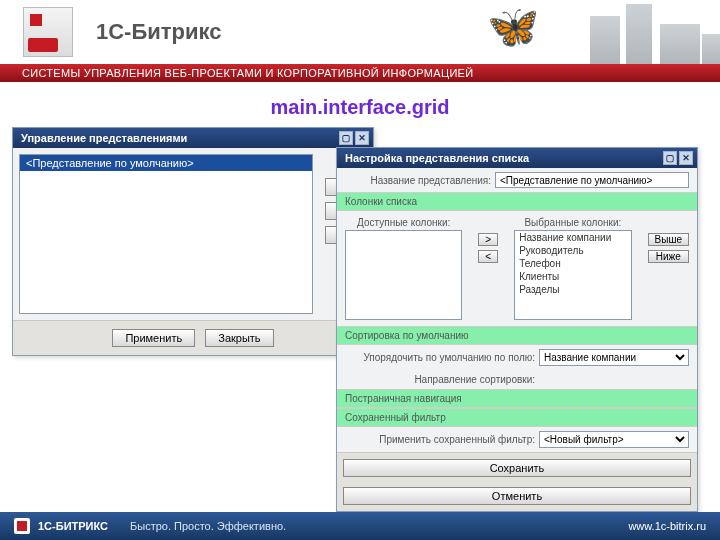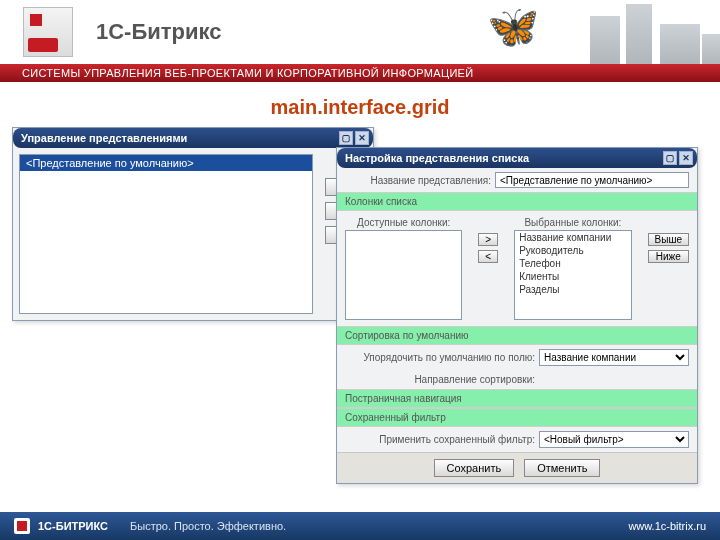--- a/index.html
+++ b/index.html
@@ -16,26 +16,26 @@
   .butterfly { position: absolute; right: 180px; top: 6px; font-size: 42px; line-height: 1; }
   .skyline { position: absolute; right: 0; top: 0; width: 140px; height: 64px; overflow: hidden; }
   .skyline div { position: absolute; bottom: 0; background: linear-gradient(#ccd2d6,#b0b6ba); }
   .sk1 { width: 30px; height: 48px; right: 100px; }
   .sk2 { width: 26px; height: 60px; right: 68px; }
   .sk3 { width: 40px; height: 40px; right: 20px; }
   .sk4 { width: 18px; height: 30px; right: 0; }
   .header-strip { height: 18px; background: linear-gradient(#c9262c,#8a1015); color: #fff; font-size: 11px; letter-spacing: .3px; display: flex; align-items: center; padding: 0 22px; }
 
   
-  .page-title { text-align: center; color: #c2410c; font-size: 20px; font-weight: bold; padding: 14px 0 8px; }
+  .page-title { text-align: center; color: #6d28d9; font-size: 20px; font-weight: bold; padding: 14px 0 8px; }
 
   
   .canvas { position: relative; width: 100%; height: 380px; }
   .dialog { position: absolute; border: 1px solid #889db5; background: #f1f2f3; box-shadow: 2px 2px 4px rgba(0,0,0,.15); }
-  .dialog-title { height: 20px; background: linear-gradient(#2d4f8b,#1b3562); color: #fff; font-weight: bold; font-size: 11px; display: flex; align-items: center; justify-content: space-between; padding: 0 4px 0 8px; border-radius: 8px; }
+  .dialog-title { height: 20px; background: linear-gradient(#2d4f8b,#1b3562); color: #fff; font-weight: bold; font-size: 11px; display: flex; align-items: center; justify-content: space-between; padding: 0 4px 0 8px; }
   .title-btns { display: flex; gap: 2px; }
   .title-btn { width: 14px; height: 14px; border: 1px solid #9fb2cf; background: #ccd8ea; font-size: 9px; line-height: 12px; text-align: center; color: #1b3562; cursor: pointer; }
   .dialog-body { padding: 6px; }
 
   .btn { border: 1px solid #888; background: linear-gradient(#fefefe,#d9d9d9); padding: 2px 12px; font-size: 11px; cursor: pointer; }
   .btn.small { padding: 0 6px; font-size: 10px; }
 
   
   #dlg1 { left: 12px; top: 0; width: 362px; }
   #dlg1 .list-frame { width: 294px; height: 160px; background: #fff; border: 1px solid #8a9aad; overflow: auto; }
@@ -52,21 +52,21 @@
   .select-input { border: 1px solid #8a9aad; background: #fff; font-size: 10px; height: 17px; }
   .group-label { background: #86efac; font-size: 10px; color: #555; padding: 3px 8px; border-top: 1px solid #cfcec8; border-bottom: 1px solid #cfcec8; }
 
   .columns-area { display: flex; padding: 6px 8px; gap: 16px; align-items: flex-start; }
   .col-block { flex: 1; }
   .col-caption { font-size: 10px; text-align: center; color: #555; margin-bottom: 2px; }
   .col-list { height: 90px; border: 1px solid #8a9aad; background: #fff; overflow: auto; font-size: 10px; }
   .col-list div { padding: 1px 4px; }
   .mid-btns { display: flex; flex-direction: column; gap: 4px; margin-top: 16px; }
   .order-btns { display: flex; flex-direction: column; gap: 4px; margin-top: 16px; }
-  #dlg2 .footer { background: #e3e2dd; padding: 6px; display: flex; justify-content: center; gap: 10px; border-top: 1px solid #c8c7c1; }
+  #dlg2 .footer { background: #e3e2dd; padding: 6px; display: flex; justify-content: center; gap: 10px; border-top: 1px solid #c8c7c1; flex-direction: column; }
 
   
   .bottom { position: absolute; left: 0; right: 0; bottom: 0; height: 28px; background: linear-gradient(#2e5896,#163864); color: #fff; display: flex; align-items: center; justify-content: space-between; padding: 0 14px; font-size: 11px; }
   .bottom-left { display: flex; align-items: center; gap: 8px; font-weight: bold; }
   .logo-mark { width: 16px; height: 16px; background: #fff; border-radius: 2px; position: relative; }
   .logo-mark::before { content: ""; position: absolute; left: 3px; top: 3px; width: 10px; height: 10px; background: #c41c22; }
   .slogan { font-weight: normal; color: #d9e3f3; margin-left: 14px; }
 </style>
 </head>
 <body>
@@ -102,20 +102,24 @@
     </div>
     <div class="dialog-body" style="position:relative;">
       <div class="list-frame">
         <div class="list-item selected">&lt;Представление по умолчанию&gt;</div>
       </div>
       <div class="side-btns">
         <button class="btn">Добавить</button>
         <button class="btn">Изменить</button>
         <button class="btn">Удалить</button>
       </div>
+    </div>
+    <div class="footer">
+      <button class="btn">Применить</button>
+      <button class="btn">Закрыть</button>
     </div>
   </div>
 
   <div class="dialog" id="dlg2">
     <div class="dialog-title">
       <span>Настройка представления списка</span>
       <div class="title-btns">
         <div class="title-btn">▢</div>
         <div class="title-btn">✕</div>
       </div>

